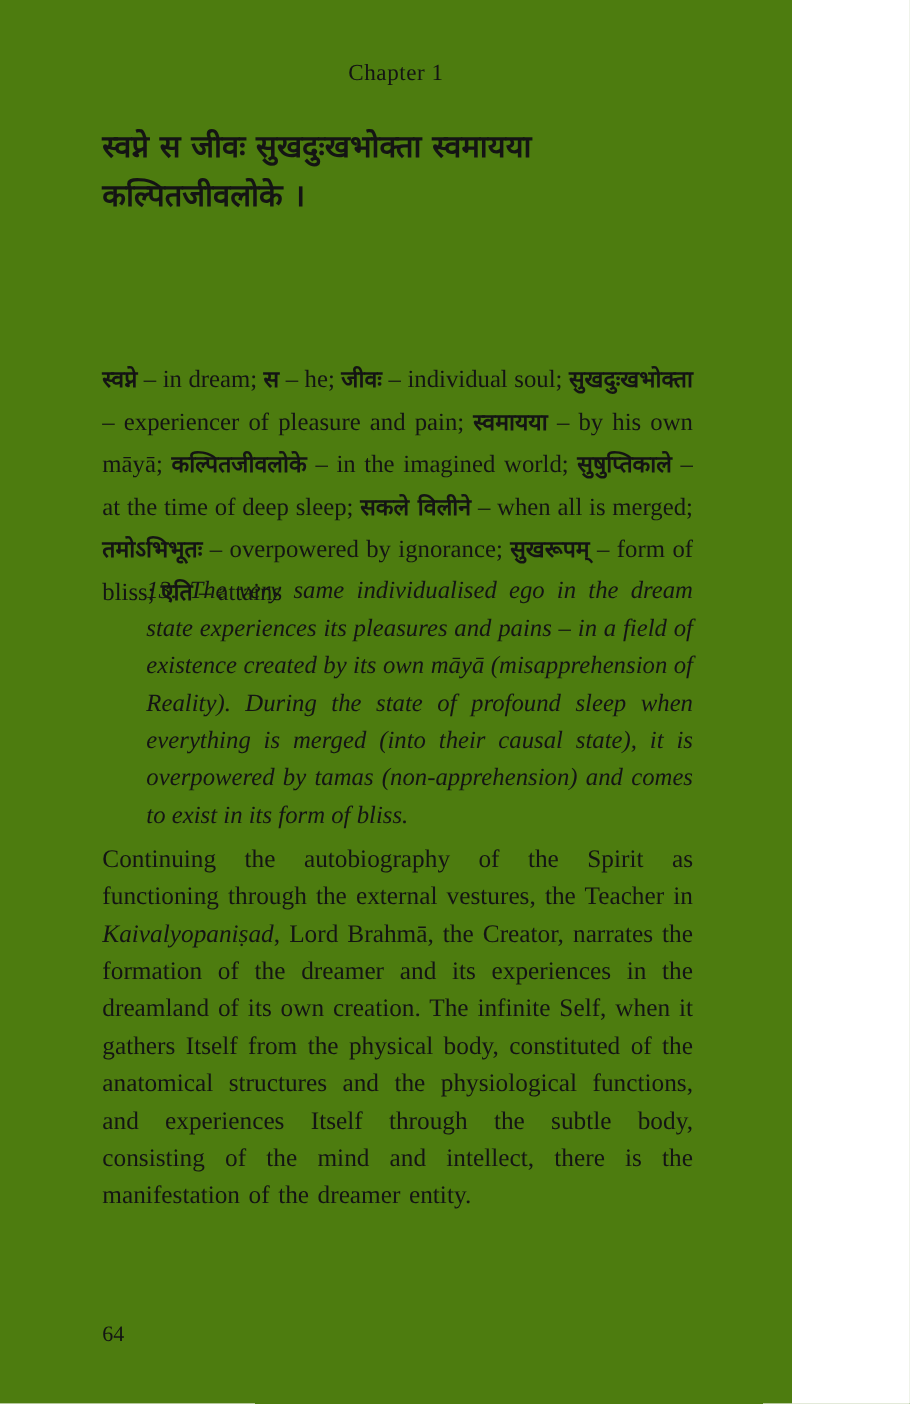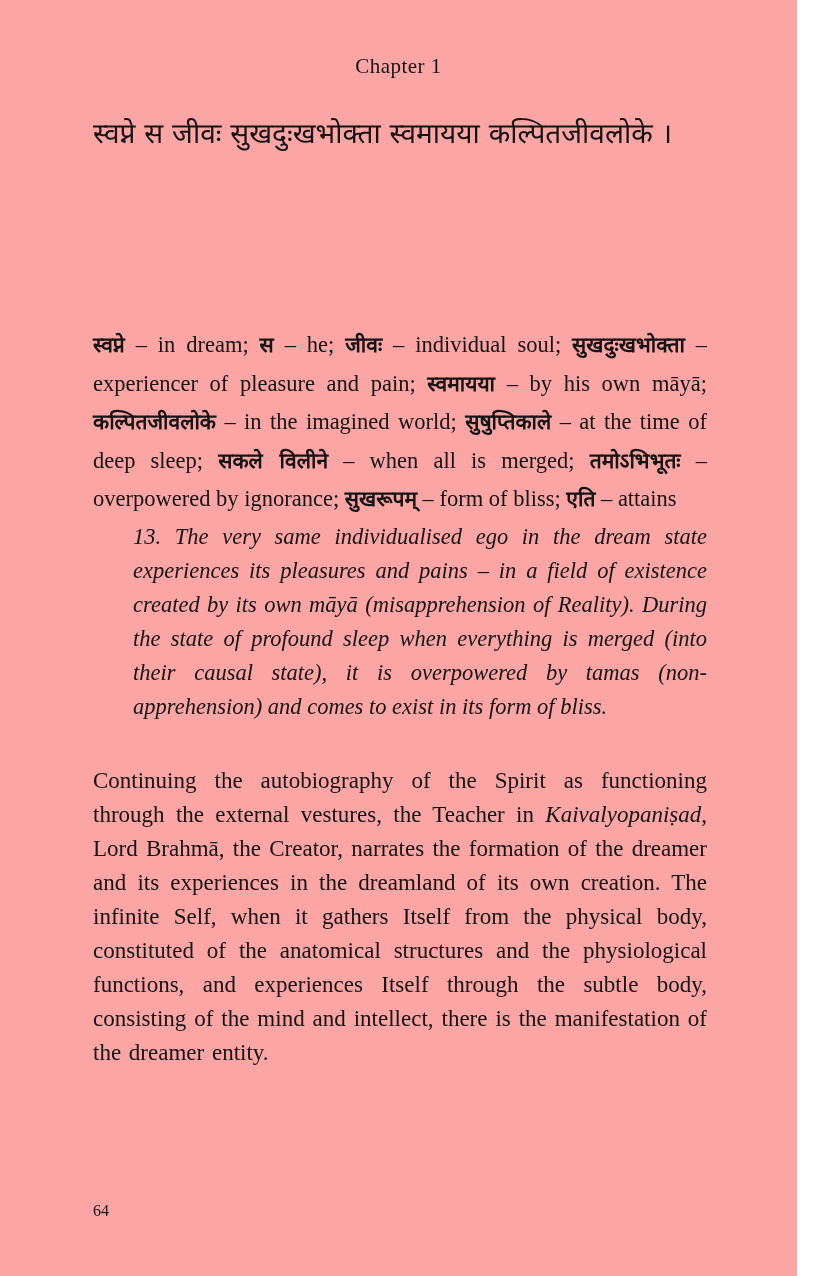--- a/index.html
+++ b/index.html
@@ -2,44 +2,44 @@
 <html><head>
 <meta charset="utf-8">
 <style>
   html, body {
     margin: 0;
     padding: 0;
     background: #ffffff;
   }
   .page {
     position: relative;
-    width: 797px;
+    width: 720px;
     height: 1276px;
-    background: #fca5a5;
+    background: #4d7c0f;
     color: #141414;
     font-family: "Liberation Serif", serif;
     overflow: hidden;
   }
   .chapter-header {
     position: absolute;
     top: 54px;
     left: 0;
     width: 100%;
     text-align: center;
     font-size: 21px;
     letter-spacing: 0.5px;
   }
   .verse-dev {
     position: absolute;
     top: 112px;
     left: 93px;
     right: 90px;
     font-size: 28px;
     line-height: 44px;
-    font-weight: normal;
+    font-weight: bold;
     font-family: "DejaVu Sans", "Liberation Serif", serif, sans-serif;
   }
   .translit {
     position: absolute;
     top: 248px;
     left: 93px;
     right: 90px;
     font-style: italic;
     font-size: 22px;
     line-height: 38px;
@@ -90,21 +90,21 @@
     font-size: 22.5px;
     line-height: 37px;
     text-align: justify;
     text-indent: 58px;
     word-spacing: 5px;
   }
   .page-number {
     position: absolute;
     top: 1202px;
     left: 93px;
-    font-size: 16px;
+    font-size: 20px;
   }
 </style>
 </head>
 <body>
 
 <div class="page">
 
   <div class="chapter-header">Chapter 1</div>
 
   <div class="verse-dev">

